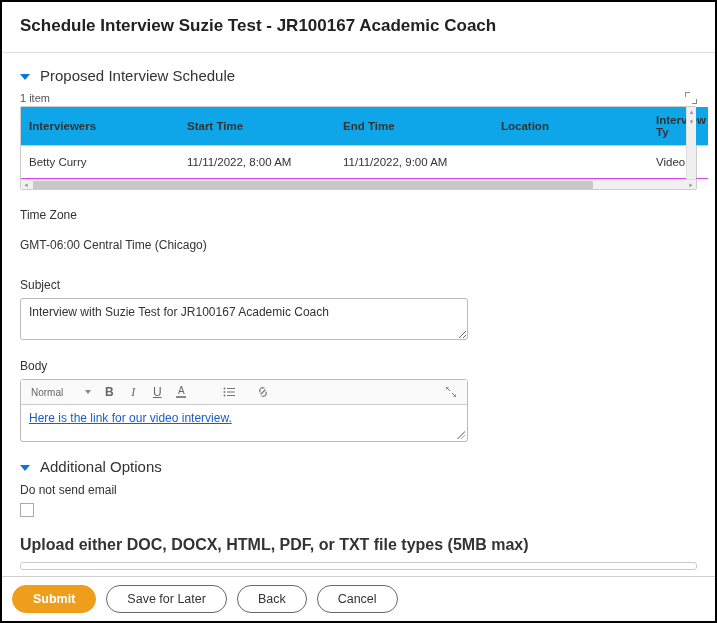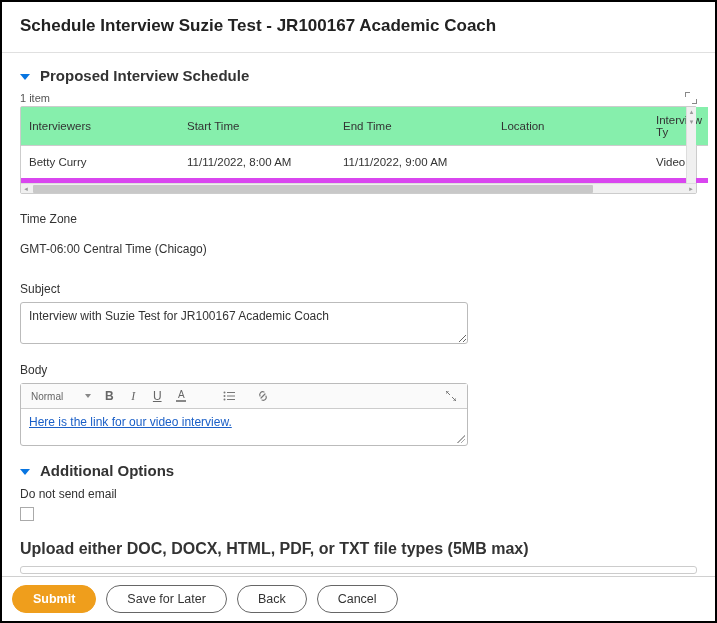--- a/index.html
+++ b/index.html
@@ -36,21 +36,21 @@
     }
     .chevron {
       width: 0; height: 0;
       border-left: 5px solid transparent;
       border-right: 5px solid transparent;
       border-top: 6px solid #0875e1;
       transform: translateY(1px);
     }
     .section-title {
       font-size: 15px;
-      font-weight: bold;
+      font-weight: normal;
       color: #333;
     }
     .item-row {
       display: flex;
       justify-content: space-between;
       align-items: center;
       font-size: 11px;
       color: #555;
       margin: 4px 0 2px 0;
     }
@@ -72,32 +72,32 @@
       position: relative;
       margin-bottom: 18px;
     }
     table {
       border-collapse: collapse;
       width: 100%;
       table-layout: fixed;
     }
     th {
       text-align: left;
-      font-weight: normal;
+      font-weight: bold;
       font-size: 11.5px;
       color: #333;
       padding: 7px 8px;
       border-bottom: 1px solid #ccc;
-      background: #86efac;
+      background: #0ea5e9;
     }
     td {
       font-size: 11.5px;
       color: #333;
       padding: 10px 8px;
-      border-bottom: 5px solid #d946ef;
+      border-bottom: 1px solid #d946ef;
       vertical-align: middle;
       white-space: nowrap;
       overflow: hidden;
       text-overflow: ellipsis;
     }
     .col-interviewers { width: 158px; }
     .col-start { width: 156px; }
     .col-end { width: 158px; }
     .col-location { width: 155px; }
     .col-type { width: 60px; }

